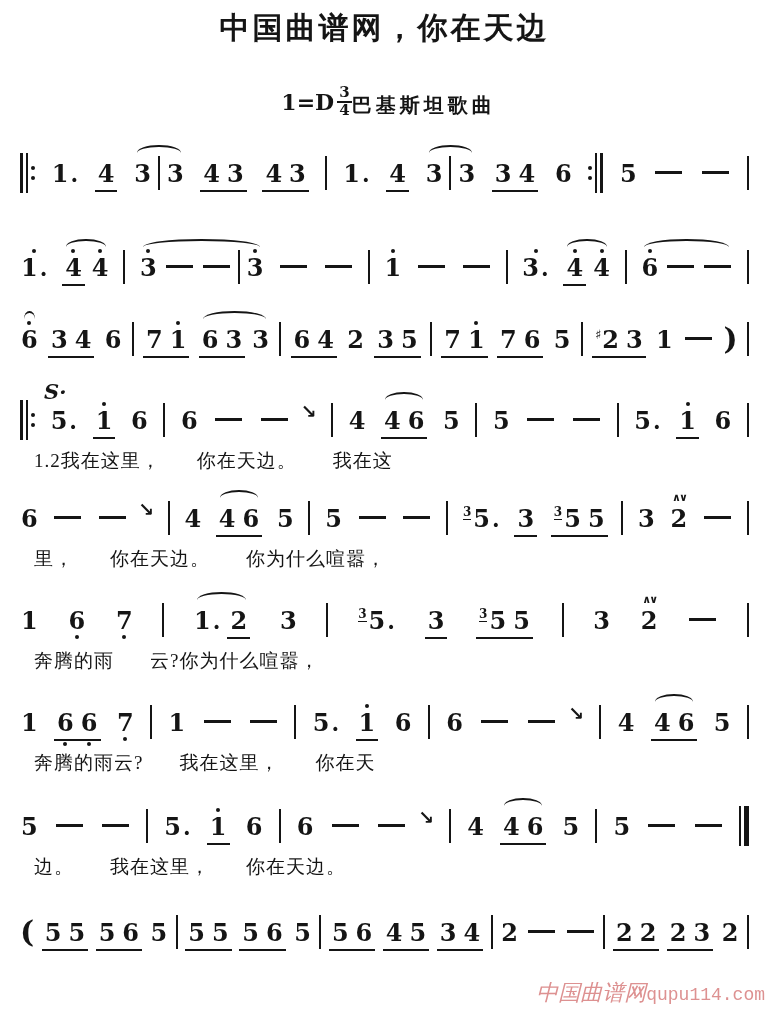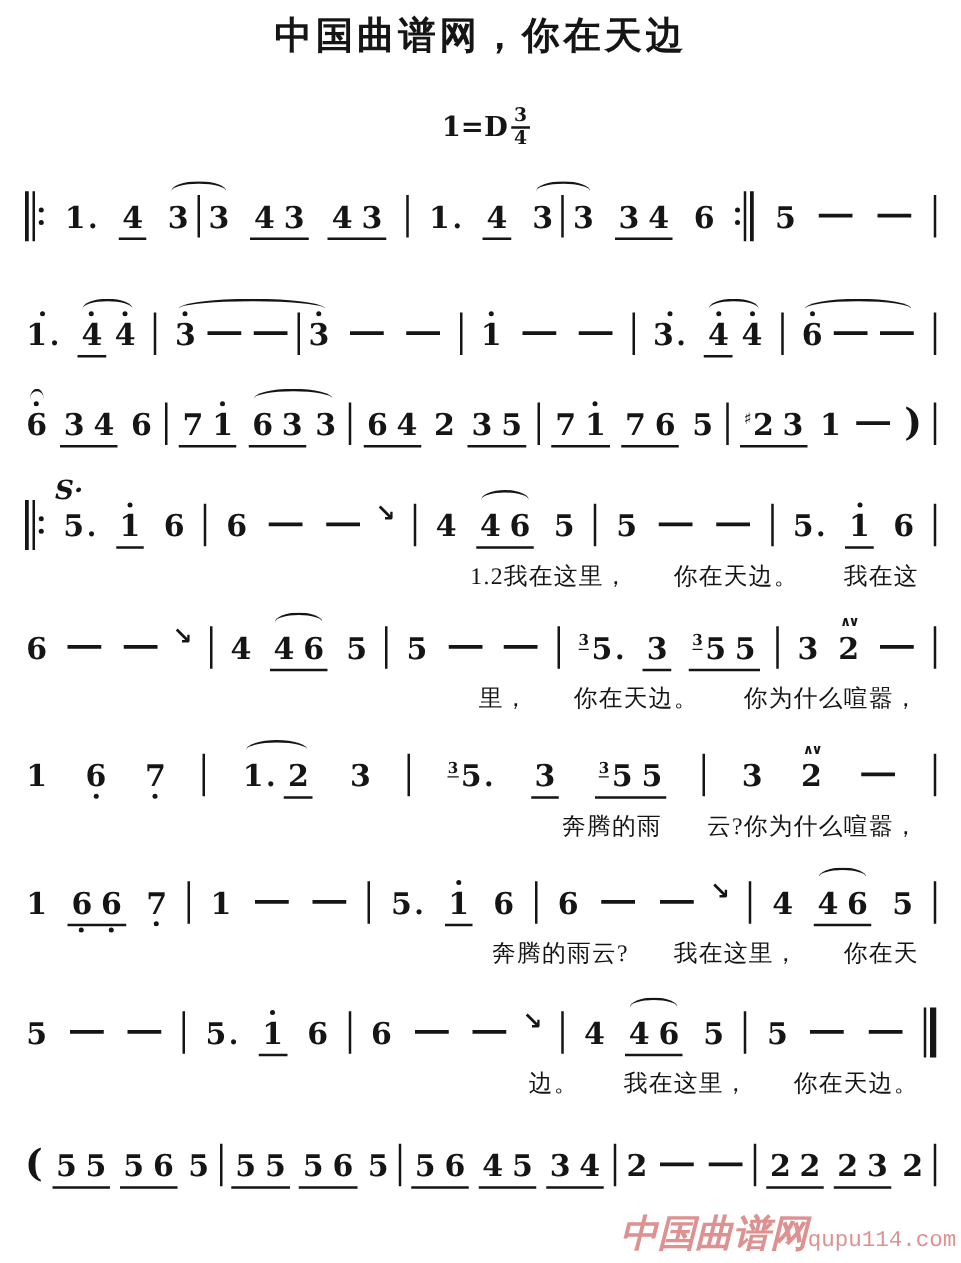--- a/index.html
+++ b/index.html
@@ -61,47 +61,48 @@
 
   .paren{font-size:30px;font-weight:bold;font-family:"DejaVu Serif",serif;}
   .glide{font-family:"DejaVu Sans",sans-serif;font-size:19px;font-weight:bold;
          position:relative;top:-9px;margin-left:-4px;}
 
   .segno{font-family:"DejaVu Serif",serif;font-style:italic;font-weight:bold;
          font-size:21px;margin:16px 0 -14px 30px;}
   .fine-row{display:flex;justify-content:flex-end;padding-right:12px;
             font-size:19px;font-weight:bold;margin-top:-6px;}
 
-  .lyrics{display:flex;justify-content:flex-end;align-items:baseline;
+  .lyrics{display:flex;justify-content:flex-start;align-items:baseline;
           padding:0 20px;font-size:19px;margin-top:4px;letter-spacing:1px;}
   .lyr{text-align:center;white-space:nowrap;}
   .sp{min-width:36px;}
 
   .footer{position:absolute;left:0;right:0;bottom:2px;height:32px;}
   .pageno{position:absolute;left:0;right:0;bottom:4px;text-align:center;
           font-size:20px;font-weight:bold;letter-spacing:2px;}
   .watermark{position:absolute;right:4px;bottom:0;white-space:nowrap;}
   .wm-zh{font-family:"Liberation Serif",serif;font-style:italic;
-         font-weight:bold;font-size:30px;}
+         font-weight:normal;font-size:22px;}
   .wm-en{font-family:"Liberation Mono",monospace;font-size:18px;}
 </style>
 </head>
 <body>
 
 <div class="page">
   <h1 class="title">中国曲谱网，你在天边</h1>
 
   <div class="meta-row">
     <div class="keysig">
       <span>1=D</span>
       <span class="frac">
         <span class="num">3</span>
         <span class="den">4</span>
       </span>
     </div>
+    <div class="source">巴基斯坦歌曲</div>
   </div>
 
   <div id="score" class="score">
       <div class="sline mt0">
         <span class="bar">
           <i class="bl" style="width: 3px; height: 40px;"></i>
           <i class="bl" style="width: 2px; height: 40px;"></i>
           <span class="rdots">
             <i class="rd"></i>
             <i class="rd"></i>

